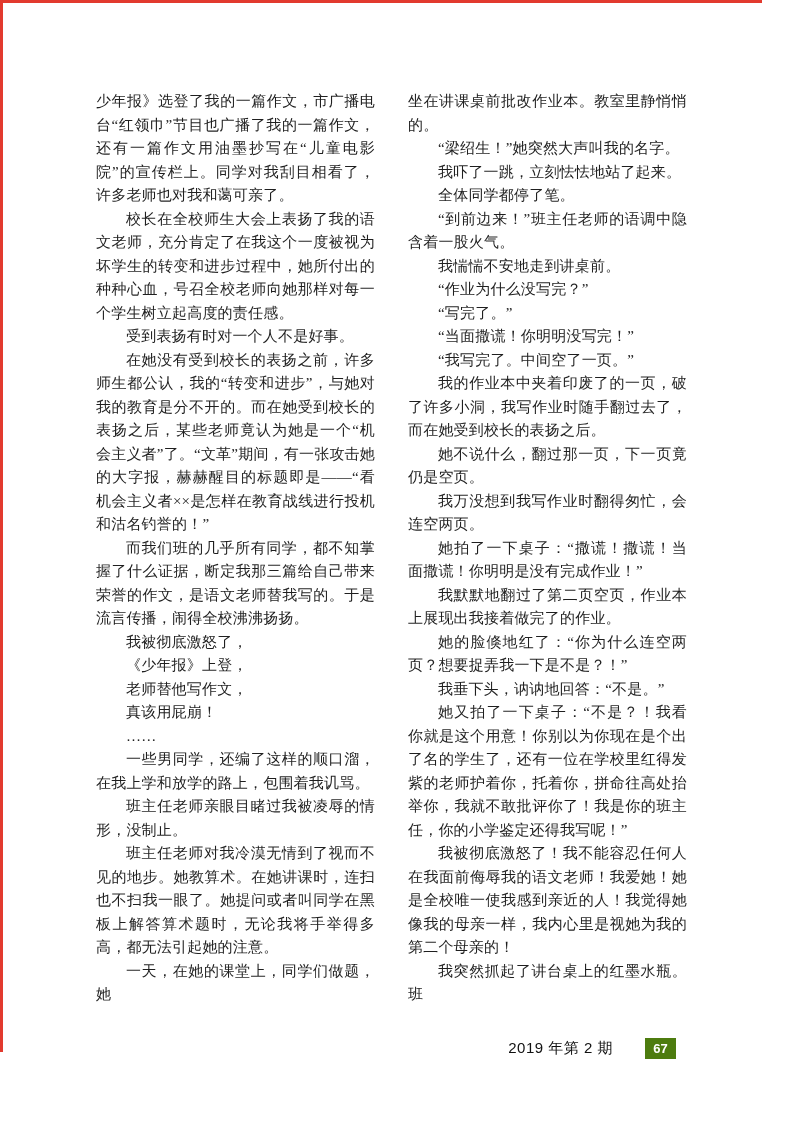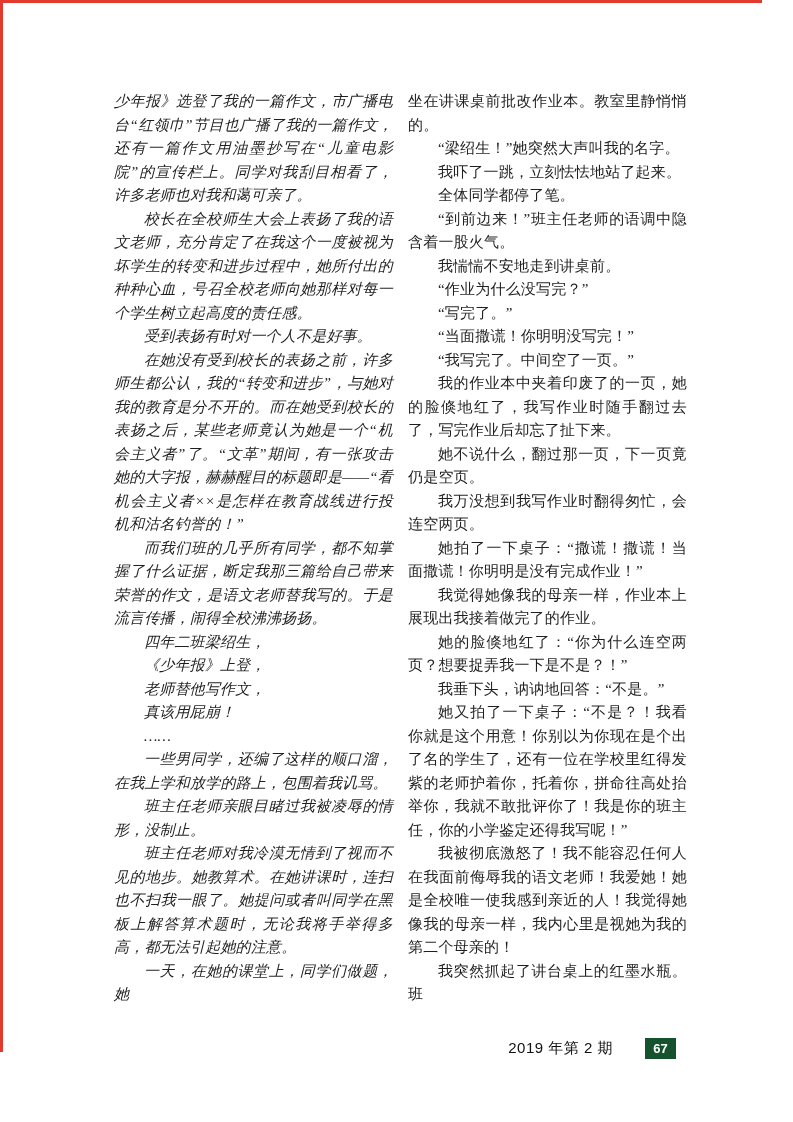--- a/index.html
+++ b/index.html
@@ -23,54 +23,54 @@
   }
   .col {
     position: absolute; top: 90px;
     width: 279px;
     font-size: 15px;
     line-height: 23.5px;
     text-align: justify;
     text-justify: inter-character;
     letter-spacing: 0.2px;
   }
-  .col-left  { left: 114px; font-style: italic; }
+  .col-left  { left: 96px; }
   .col-right { left: 408px; }
   .col p { margin: 0; padding: 0; }
   .indent { text-indent: 2em; }
   .verse  { text-indent: 2em; }
   .footer {
     position: absolute;
     top: 1038px; left: 408px; width: 268px;
     display: flex; align-items: center; justify-content: flex-end;
     font-family: "Liberation Sans", "DejaVu Sans", sans-serif;
     font-size: 15px; color: #111111; text-align: right;
   }
   .footer .issue { letter-spacing: 0.5px; }
   .pagenum {
     margin-left: 32px;
     width: 31px; height: 21px;
-    background: #14532d; color: #ffffff;
+    background: #4d7c0f; color: #ffffff;
     display: flex; align-items: center; justify-content: center;
     font-size: 13px; font-weight: bold;
   }
 </style>
 </head>
 <body>
 
 <div class="edge-top"></div>
 <div class="edge-left"></div>
 
 <div class="col col-left">
   <p>少年报》选登了我的一篇作文，市广播电台“红领巾”节目也广播了我的一篇作文，还有一篇作文用油墨抄写在“儿童电影院”的宣传栏上。同学对我刮目相看了，许多老师也对我和蔼可亲了。</p>
   <p class="indent">校长在全校师生大会上表扬了我的语文老师，充分肯定了在我这个一度被视为坏学生的转变和进步过程中，她所付出的种种心血，号召全校老师向她那样对每一个学生树立起高度的责任感。</p>
   <p class="indent">受到表扬有时对一个人不是好事。</p>
   <p class="indent">在她没有受到校长的表扬之前，许多师生都公认，我的“转变和进步”，与她对我的教育是分不开的。而在她受到校长的表扬之后，某些老师竟认为她是一个“机会主义者”了。“文革”期间，有一张攻击她的大字报，赫赫醒目的标题即是——“看机会主义者××是怎样在教育战线进行投机和沽名钓誉的！”</p>
   <p class="indent">而我们班的几乎所有同学，都不知掌握了什么证据，断定我那三篇给自己带来荣誉的作文，是语文老师替我写的。于是流言传播，闹得全校沸沸扬扬。</p>
-  <p class="verse">四年二班梁绍生，</p>
+  <p class="verse">我被彻底激怒了，</p>
   <p class="verse">《少年报》上登，</p>
   <p class="verse">老师替他写作文，</p>
   <p class="verse">真该用屁崩！</p>
   <p class="verse">……</p>
   <p class="indent">一些男同学，还编了这样的顺口溜，在我上学和放学的路上，包围着我讥骂。</p>
   <p class="indent">班主任老师亲眼目睹过我被凌辱的情形，没制止。</p>
   <p class="indent">班主任老师对我冷漠无情到了视而不见的地步。她教算术。在她讲课时，连扫也不扫我一眼了。她提问或者叫同学在黑板上解答算术题时，无论我将手举得多高，都无法引起她的注意。</p>
   <p class="indent">一天，在她的课堂上，同学们做题，她</p>
 </div>
 
@@ -78,25 +78,25 @@
   <p>坐在讲课桌前批改作业本。教室里静悄悄的。</p>
   <p class="indent">“梁绍生！”她突然大声叫我的名字。</p>
   <p class="indent">我吓了一跳，立刻怯怯地站了起来。</p>
   <p class="indent">全体同学都停了笔。</p>
   <p class="indent">“到前边来！”班主任老师的语调中隐含着一股火气。</p>
   <p class="indent">我惴惴不安地走到讲桌前。</p>
   <p class="indent">“作业为什么没写完？”</p>
   <p class="indent">“写完了。”</p>
   <p class="indent">“当面撒谎！你明明没写完！”</p>
   <p class="indent">“我写完了。中间空了一页。”</p>
-  <p class="indent">我的作业本中夹着印废了的一页，她的脸倏地红了，我写作业时随手翻过去了，写完作业后却忘了扯下来。</p>
+  <p class="indent">我的作业本中夹着印废了的一页，破了许多小洞，我写作业时随手翻过去了，而在她受到校长的表扬之后。</p>
   <p class="indent">她不说什么，翻过那一页，下一页竟仍是空页。</p>
   <p class="indent">我万没想到我写作业时翻得匆忙，会连空两页。</p>
   <p class="indent">她拍了一下桌子：“撒谎！撒谎！当面撒谎！你明明是没有完成作业！”</p>
-  <p class="indent">我觉得她像我的母亲一样，作业本上展现出我接着做完了的作业。</p>
+  <p class="indent">我默默地翻过了第二页空页，作业本上展现出我接着做完了的作业。</p>
   <p class="indent">她的脸倏地红了：“你为什么连空两页？想要捉弄我一下是不是？！”</p>
   <p class="indent">我垂下头，讷讷地回答：“不是。”</p>
   <p class="indent">她又拍了一下桌子：“不是？！我看你就是这个用意！你别以为你现在是个出了名的学生了，还有一位在学校里红得发紫的老师护着你，托着你，拼命往高处抬举你，我就不敢批评你了！我是你的班主任，你的小学鉴定还得我写呢！”</p>
   <p class="indent">我被彻底激怒了！我不能容忍任何人在我面前侮辱我的语文老师！我爱她！她是全校唯一使我感到亲近的人！我觉得她像我的母亲一样，我内心里是视她为我的第二个母亲的！</p>
   <p class="indent">我突然抓起了讲台桌上的红墨水瓶。班</p>
 </div>
 
 <div class="footer">
   <span class="issue">2019 年第 2 期</span>
   <span class="pagenum">67</span>

